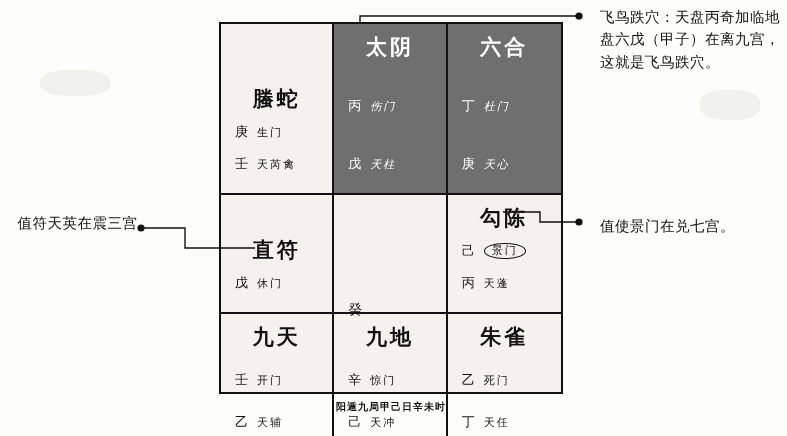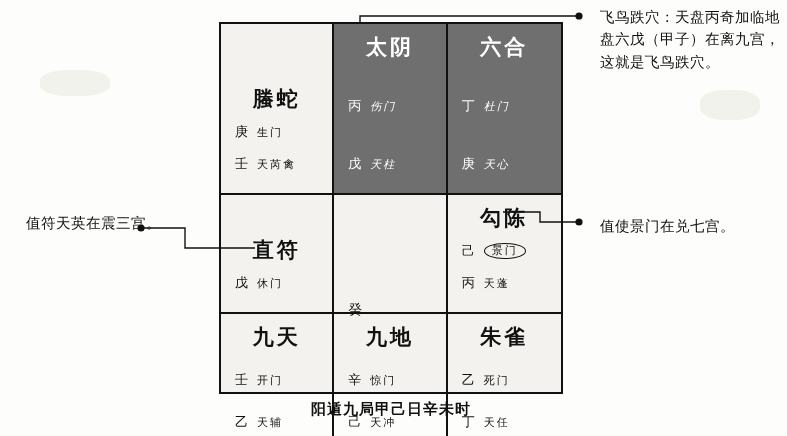--- a/index.html
+++ b/index.html
@@ -112,21 +112,21 @@
     top: 106px;
   }
 
   
   #caption {
     position: absolute;
     left: 219px;
     top: 400px;
     width: 344px;
     text-align: center;
-    font-size: 15px;
+    font-size: 10px;
     font-weight: bold;
     letter-spacing: 1px;
     color: #111;
   }
 
   
   .annot {
     position: absolute;
     font-size: 14.5px;
     line-height: 1.55;
@@ -140,22 +140,21 @@
   }
   #annot-right-mid {
     left: 600px;
     top: 215px;
     width: 190px;
   }
   #annot-left {
     left: 10px;
     top: 212px;
     width: 150px;
-    text-align: left;
-    margin-left: 16px;
+    text-align: center;
   }
 
   
   svg#leaders {
     position: absolute;
     left: 0; top: 0;
     width: 787px;
     height: 436px;
     pointer-events: none;
   }

